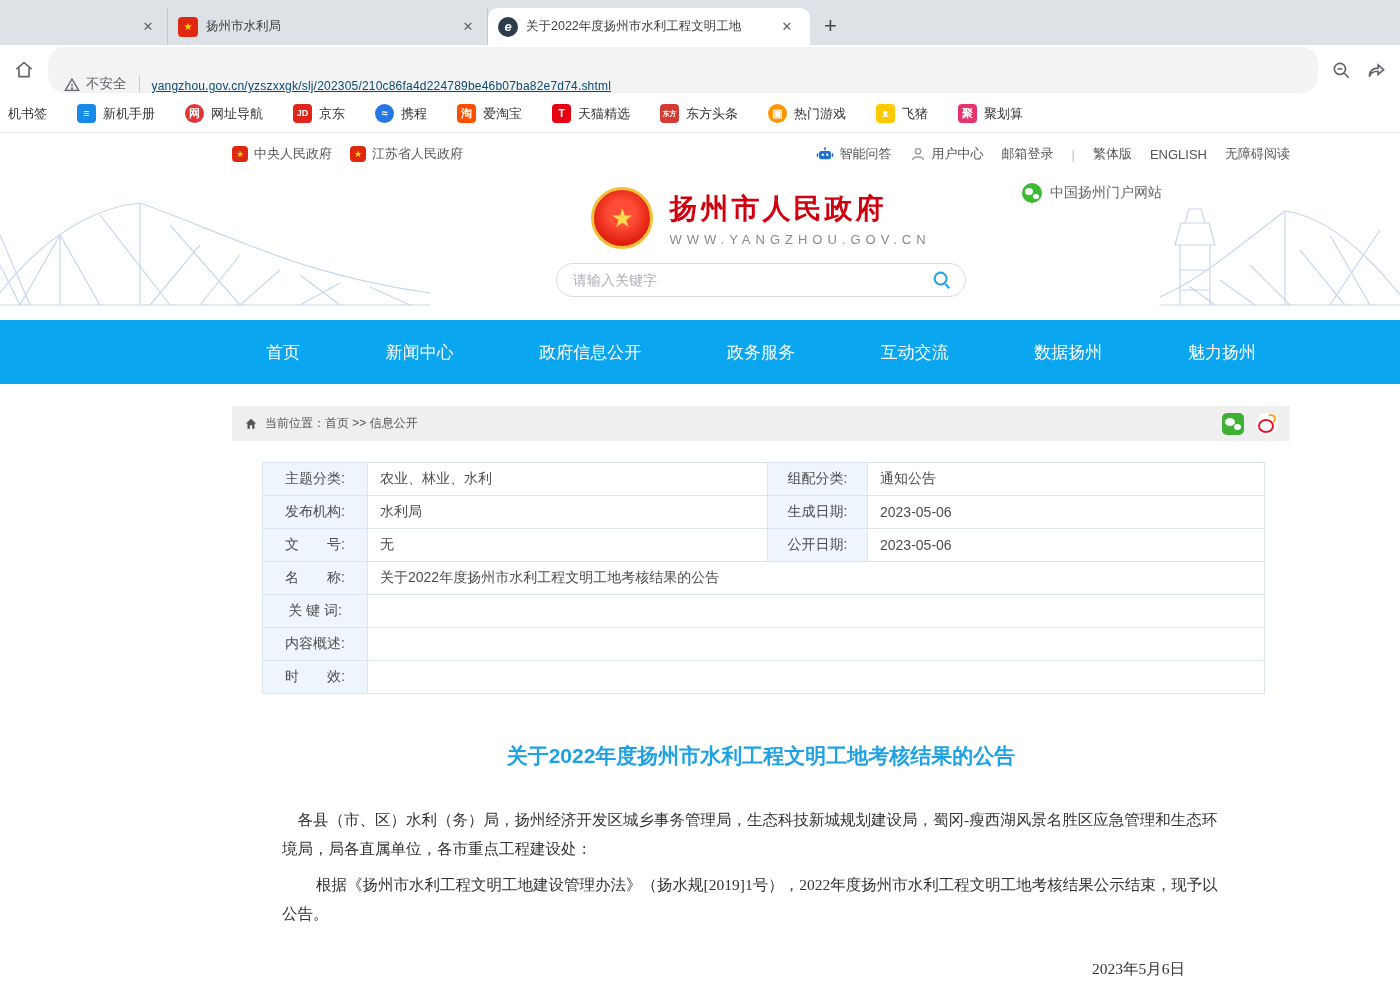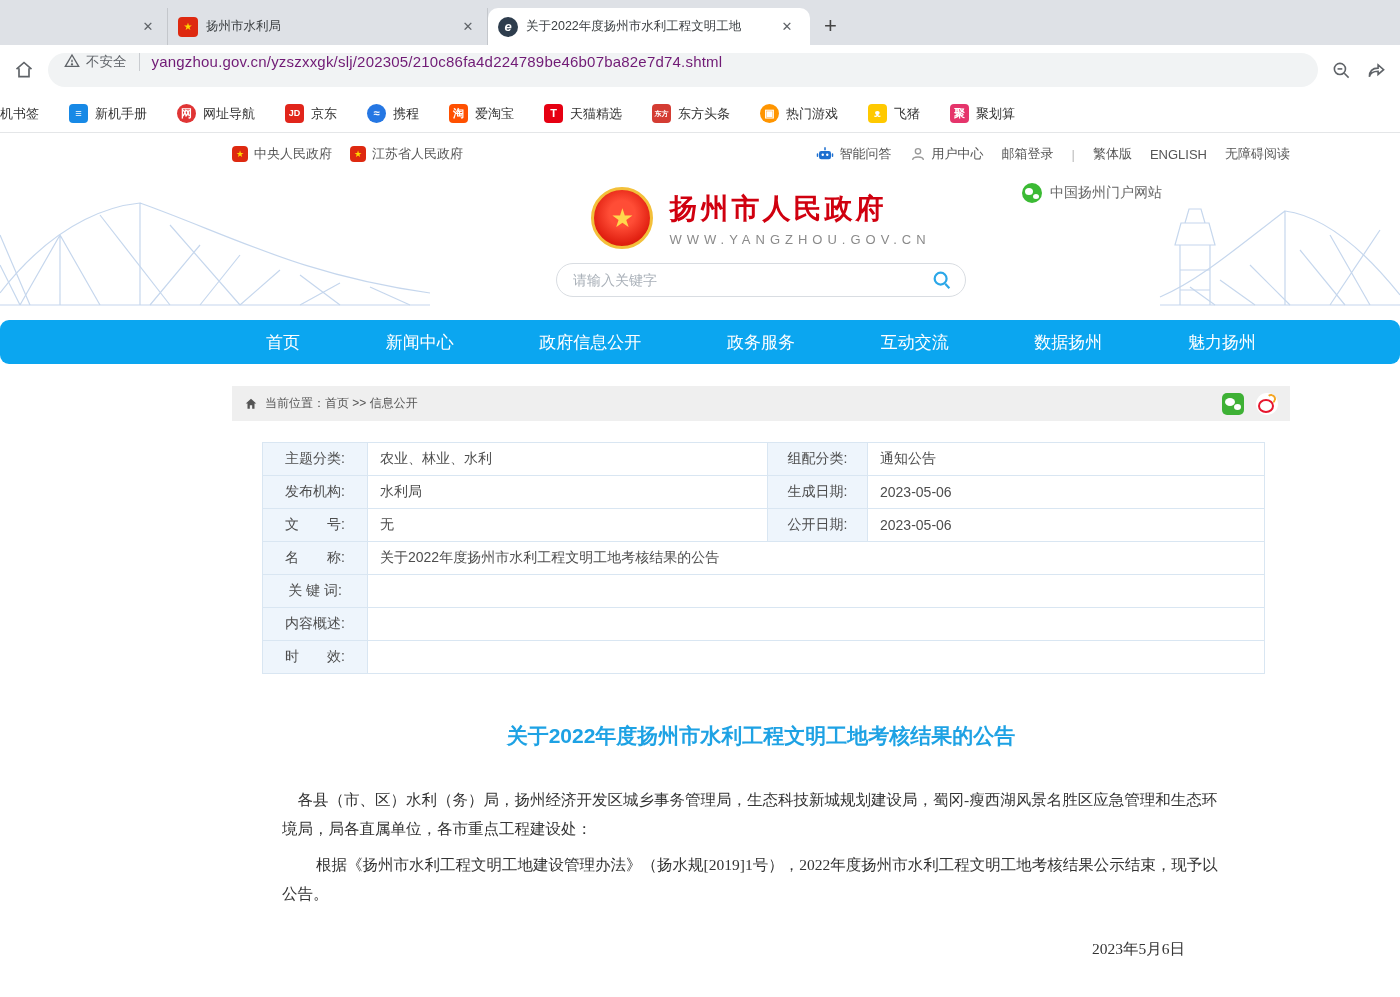--- a/index.html
+++ b/index.html
@@ -20,30 +20,30 @@
   .tab2 .title { flex:1; }
   .tab3 { width:322px; }
   .tab3 .title { width:244px; }
   .favicon { width:20px; height:20px; flex:none; display:flex; align-items:center; justify-content:center; }
   .fav-emblem { background:#de2910; border-radius:4px; color:#ffd700; font-size:10px; }
   .fav-e { background:#2e3d4d; border-radius:50%; color:#fff; font-size:13px; font-weight:bold; font-style:italic; }
   .newtab { font-size:22px; color:#444; margin:0 0 6px 14px; cursor:pointer; }
 
   .addressbar { height:50px; background:#fff; display:flex; align-items:center; padding:0 14px; }
   .home-ic { color:#5f6368; margin-right:14px; }
-  .omnibox { flex:1; height:34px; background:#f1f3f4; border-radius:17px; display:flex;
-             align-items:flex-start; padding:0 16px; }
+  .omnibox { flex:1; height:46px; background:#f1f3f4; border-radius:17px; display:flex;
+             align-items:flex-end; padding:0 16px; }
   .warn-tri { color:#5f6368; margin-right:6px; }
   .sec-label { font-size:13.5px; color:#5f6368; margin-right:12px; }
   .omni-sep { width:1px; height:18px; background:#c9ccd0; margin-right:12px; }
-  .url { font-size:15px; color:#701a75; letter-spacing:.2px; }
+  .url { font-size:12px; color:#0c4a6e; letter-spacing:.2px;text-decoration:underline; }
   .addr-right { display:flex; align-items:center; gap:16px; margin-left:14px; color:#5f6368; }
 
   .bookmarks { height:38px; background:#fff; border-bottom:1px solid #e4e6e8;
-               display:flex; align-items:center; gap:30px; padding:0 6px 0 0; font-size:13px; color:#333; }
+               display:flex; align-items:center; gap:30px; padding:0 6px 0 8px; font-size:13px; color:#333; }
   .bm { display:flex; align-items:center; gap:7px; cursor:pointer; white-space:nowrap; }
   .bm-ic { width:19px; height:19px; border-radius:4px; color:#fff; font-size:11px; font-weight:bold;
            display:flex; align-items:center; justify-content:center; line-height:1; }
   .round { border-radius:50%; }
   .bm2 .bm-ic{ background:#1789e6; }
   .bm3 .bm-ic{ background:#e03535; }
   .bm4 .bm-ic{ background:#e1251b; font-size:9px; }
   .bm5 .bm-ic{ background:#2577e3; }
   .bm6 .bm-ic{ background:#ff5000; }
   .bm7 .bm-ic{ background:#e60012; }
@@ -80,21 +80,21 @@
   .wechat-dot::before, .wechat-dot::after { content:""; position:absolute; background:#fff; border-radius:50%; }
   .wechat-dot::before { width:8px; height:7px; left:3px; top:5px; }
   .wechat-dot::after { width:6px; height:5px; right:3px; bottom:4px; }
   .search-row { display:flex; justify-content:center; margin-top:14px; }
   .searchbox { width:410px; height:34px; border:1px solid #d9dde2; border-radius:18px; background:#fff;
                display:flex; align-items:center; padding:0 12px 0 16px; }
   .searchbox input { flex:1; border:none; outline:none; font-size:14px; color:#333; background:transparent; }
   .searchbox input::placeholder { color:#a9b0b8; }
 
   
-  .mainnav { height:44px; background:#0ba6f0;border-radius:9px; }
+  .mainnav { height:64px; background:#0ba6f0; }
   .mainnav .col { height:100%; display:flex; align-items:center; justify-content:space-between; padding:0 34px; }
   .nav-item { color:#fff; font-size:17px; cursor:pointer; white-space:nowrap; }
 
   
   .crumbbar { margin-top:22px; height:35px; background:#efefef; display:flex; align-items:center;
               padding:12px 12px; font-size:12px; color:#555; }
   .crumbbar .spacer { flex:1; }
   .crumb-text { margin-left:7px; }
   .share-ic { width:22px; height:22px; margin-left:12px; cursor:pointer; }
   .wechat-sq { background:#3eb135; border-radius:5px; position:relative; }

